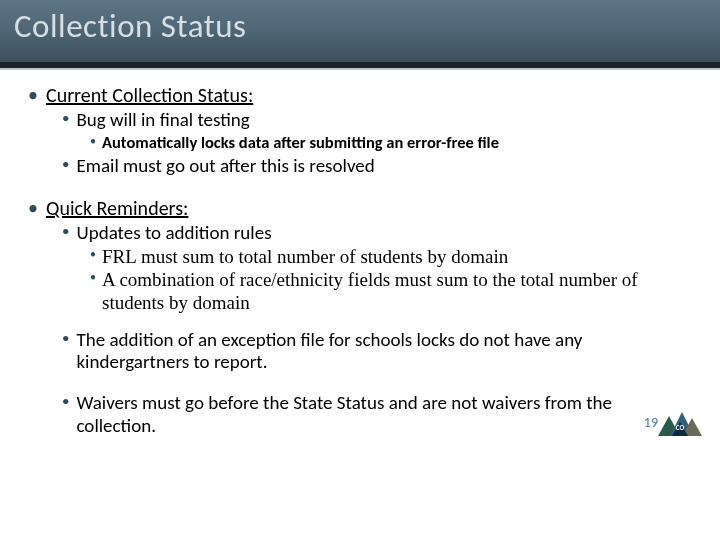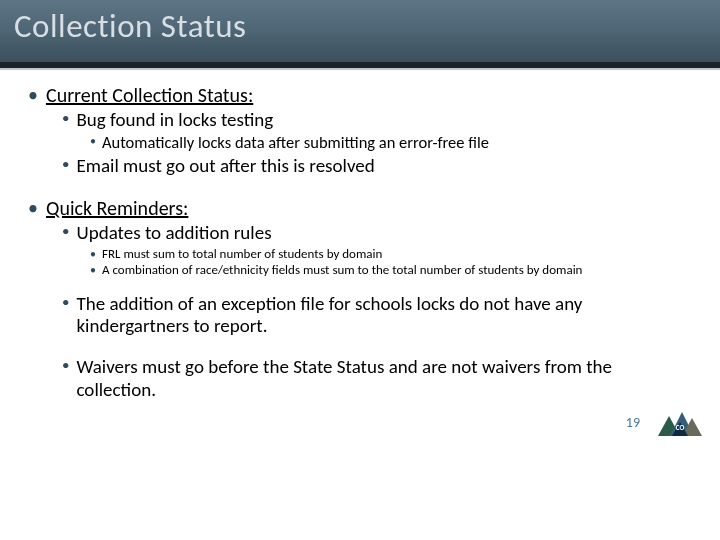--- a/index.html
+++ b/index.html
@@ -26,23 +26,23 @@
   .lvl1 > .li-row .text { font-size: 20px; text-decoration: underline; line-height: 1.15; }
   .lvl2 { margin-left: 34px; margin-top: 2px; }
   .lvl2 > li { margin-bottom: 2px; }
   .lvl2 .li-row { display: flex; align-items: flex-start; }
   .lvl2 .bullet { color: #2f4a5a; font-size: 15px; margin-right: 7px; line-height: 1.25; }
   .lvl2 .text { font-size: 19px; line-height: 1.2; }
   .lvl2.spaced > li { margin-bottom: 18px; }
   .lvl3 { margin-left: 28px; margin-top: 1px; }
   .lvl3 .li-row { display: flex; align-items: flex-start; }
   .lvl3 .bullet { color: #2f4a5a; font-size: 12px; margin-right: 6px; line-height: 1.35; }
-  .lvl3 .text { font-size: 16.5px; font-weight: 400; line-height: 1.2; }
-  .lvl3.normal .text { font-weight: 400; font-size: 13px; }
-  .footer { position: absolute; bottom: 8px; right: 18px; display: flex; align-items: center; gap: 18px; }
+  .lvl3 .text { font-size: 16.5px; font-weight: 700; line-height: 1.2; }
+  .lvl3.normal .text { font-weight: 400; font-size: 19px; font-family: Liberation Serif, serif; }
+  .footer { position: absolute; bottom: 8px; right: 18px; display: flex; align-items: center; }
   .pagenum { color: #4a7aa0; font-size: 14px; }
   .logo { width: 44px; height: 28px; }
 </style>
 </head>
 <body>
 <div class="slide">
 
   <div class="title-band">
     <h1>Collection Status</h1>
   </div>
@@ -54,21 +54,21 @@
 
       <li class="lvl1">
         <div class="li-row">
           <span class="bullet">•</span>
           <span class="text">Current Collection Status:</span>
         </div>
         <ul class="lvl2">
           <li>
             <div class="li-row">
               <span class="bullet">•</span>
-              <span class="text">Bug found in locks testing</span>
+              <span class="text">Bug will in final testing</span>
             </div>
             <ul class="lvl3">
               <li>
                 <div class="li-row">
                   <span class="bullet">•</span>
                   <span class="text">Automatically locks data after submitting an error-free file</span>
                 </div>
               </li>
             </ul>
           </li>

